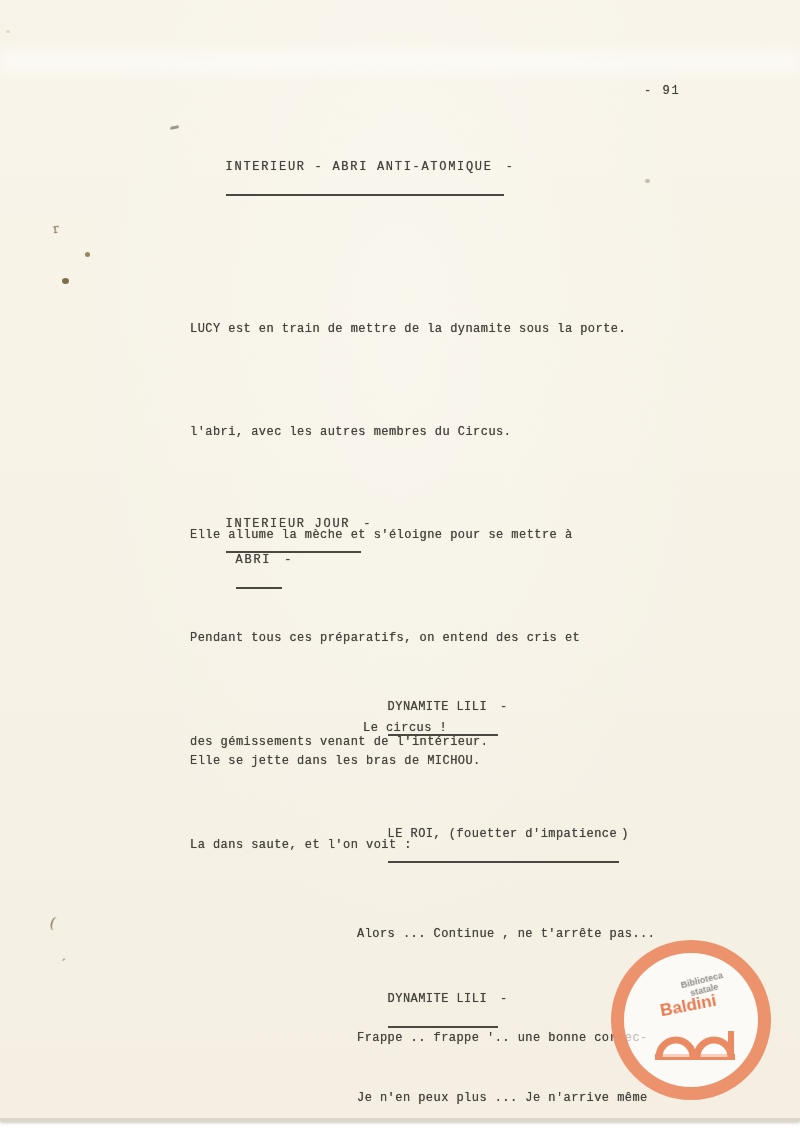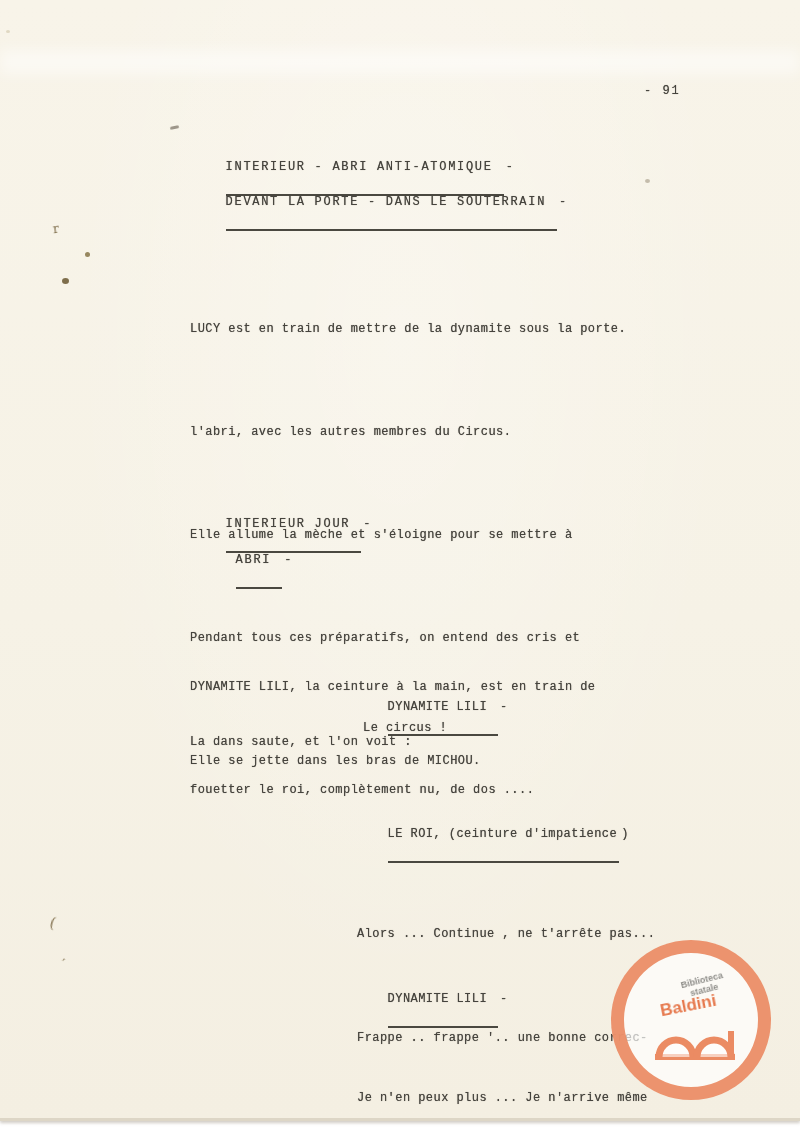--- a/index.html
+++ b/index.html
@@ -64,53 +64,47 @@
 <body>
 
 <div class="paper">
   <div class="light-band"></div>
 
   <div class="tw page-number" style="left:644px;top:84px;">- 91</div>
 
   <div class="tw heading" style="left:190px;top:146px;">
     <span class="uline">INTERIEUR - ABRI ANTI-ATOMIQUE</span><span class="dash-after">-</span>
   </div>
-  <div class="tw heading" style="left:190px;top:181px;">
-    <span class="uline">DEVANT LA PORTE - DANS LE SOUTERRAIN</span><span class="dash-after">-</span>
-  </div>
 
   <div class="tw-block" style="left:190px;top:243px;">
     <div>LUCY est en train de mettre de la dynamite sous la porte.</div>
     <div>l'abri, avec les autres membres du Circus.</div>
     <div>Elle allume la mèche et s'éloigne pour se mettre à</div>
     <div>Pendant tous ces préparatifs, on entend des cris et</div>
+    <div>des gémissements venant de l'intérieur.</div>
     <div>La dans saute, et l'on voit :</div>
   </div>
 
   <div class="tw heading" style="left:190px;top:503px;">
     <span class="uline">INTERIEUR JOUR</span><span class="dash-after">-</span>
   </div>
   <div class="tw heading" style="left:200px;top:539px;">
     <span class="uline">ABRI</span><span class="dash-after">-</span>
   </div>
 
-  <div class="tw-block" style="left:190px;top:601px;">
-    <div>DYNAMITE LILI, la ceinture à la main, est en train de</div>
-    <div>fouetter le roi, complètement nu, de dos ....</div>
-  </div>
 
   <div class="tw" style="left:357px;top:686px;">
     <span class="uline">DYNAMITE LILI</span><span class="dash-after">-</span>
   </div>
   <div class="tw" style="left:363px;top:721px;">Le circus !</div>
 
   <div class="tw" style="left:190px;top:754px;">Elle se jette dans les bras de MICHOU.</div>
 
   <div class="tw" style="left:357px;top:813px;">
-    <span class="uline" style="padding-right:2px;">LE ROI, (ceinture d'impatience</span><span class="dash-after">)</span>
+    <span class="uline" style="padding-right:2px;">LE ROI, (fouetter d'impatience</span><span class="dash-after">)</span>
   </div>
   <div class="tw-block" style="left:357px;top:848px;line-height:34.6px;">
     <div>Alors ... Continue , ne t'arrête pas...</div>
     <div>Frappe .. frappe '.. une bonne correc-</div>
     <div>tion ... frappe ... frappe ..</div>
   </div>
 
   <div class="tw" style="left:357px;top:978px;">
     <span class="uline">DYNAMITE LILI</span><span class="dash-after">-</span>
   </div>

